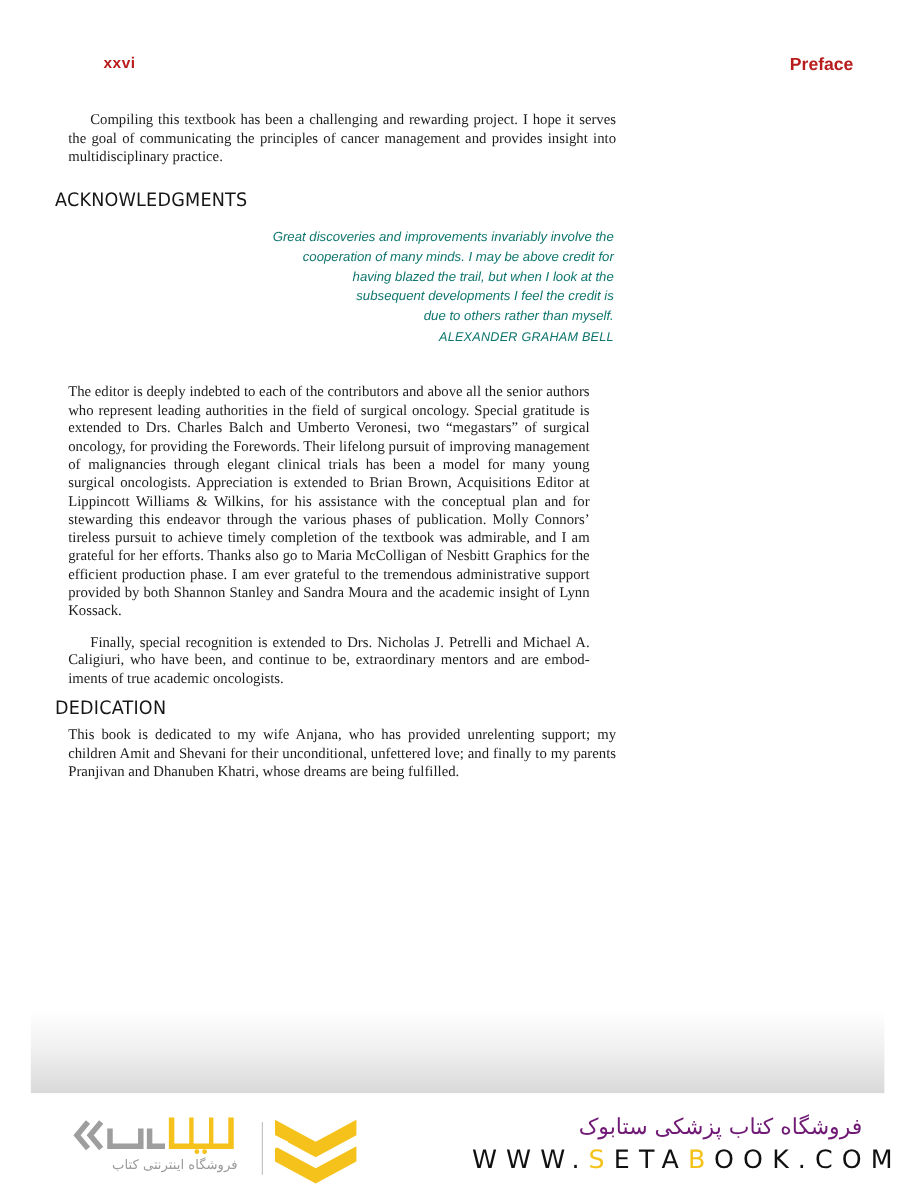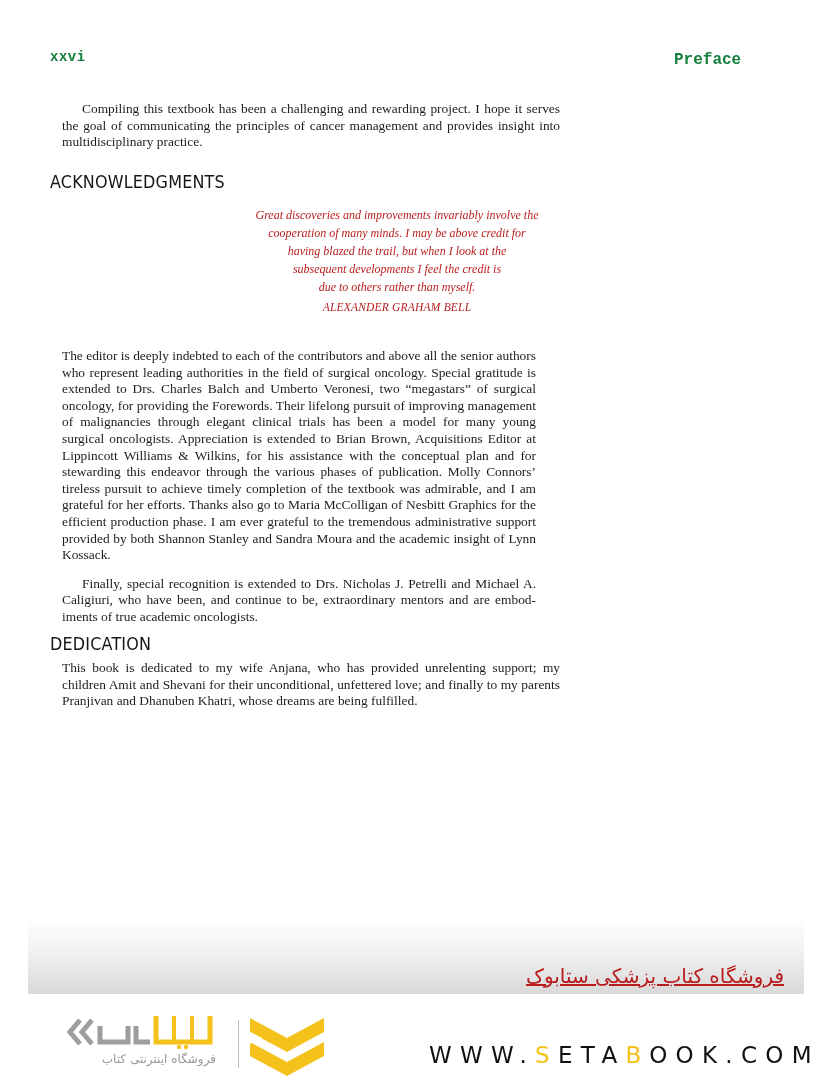--- a/index.html
+++ b/index.html
@@ -16,23 +16,24 @@
     }
     .page {
       position: absolute;
       left: 0; top: 0;
       width: 832px;
       height: 1080px;
     }
     .running-head {
       position: absolute;
       top: 49px;
-      font-family: Liberation Mono, monospace;
+      font-family: Liberation Sans, sans-serif;
       font-weight: bold;
-      color: #15803d;
+      color: #b91c1c;
+      margin-left: 44px;
     }
     .folio {
       left: 50px;
       font-size: 14px;
       letter-spacing: 0.5px;
     }
     .running-title {
       left: 674px;
       font-size: 16px;
       top: 51px;
@@ -61,26 +62,26 @@
       color: #161616;
       margin: 0;
       transform: scaleX(0.94);
       transform-origin: left center;
     }
     .epigraph {
       position: absolute;
       left: 236px;
       width: 322px;
       top: 206px;
-      text-align: center;
-      font-family: Liberation Serif, serif;
+      text-align: right;
+      font-family: Liberation Sans, sans-serif;
       font-style: italic;
       font-size: 12px;
       line-height: 18px;
-      color: #b91c1c;
+      color: #0f766e;
     }
     .epigraph .line { display: block; white-space: nowrap; }
     .epigraph .attribution {
       display: block;
       margin-top: 2px;
       font-size: 11.5px;
       letter-spacing: 0.2px;
     }
     
     .fade-band {
@@ -131,27 +132,26 @@
     .logo-chevron {
       position: absolute;
       left: 182px;
       top: 4px;
       width: 78px;
       height: 62px;
     }
     .store-name {
       position: absolute;
       right: 48px;
-      top: 964px;
+      top: 1012px;
       font-family: "DejaVu Sans", sans-serif;
       font-size: 20px;
-      color: #b91c1c;
+      color: #701a75;
       direction: rtl;
       white-space: nowrap;
-      text-decoration: underline;
     }
     .store-url {
       position: absolute;
       left: 429px;
       top: 1042px;
       font-family: "DejaVu Sans", sans-serif;
       font-size: 23px;
       letter-spacing: 8.3px;
       color: #111;
       white-space: nowrap;

